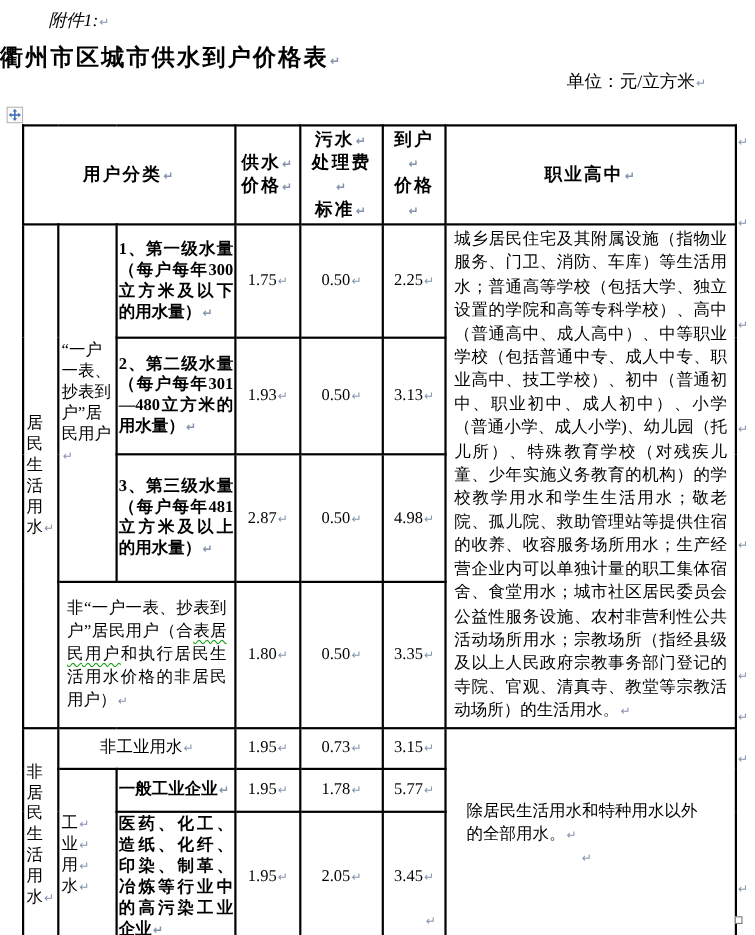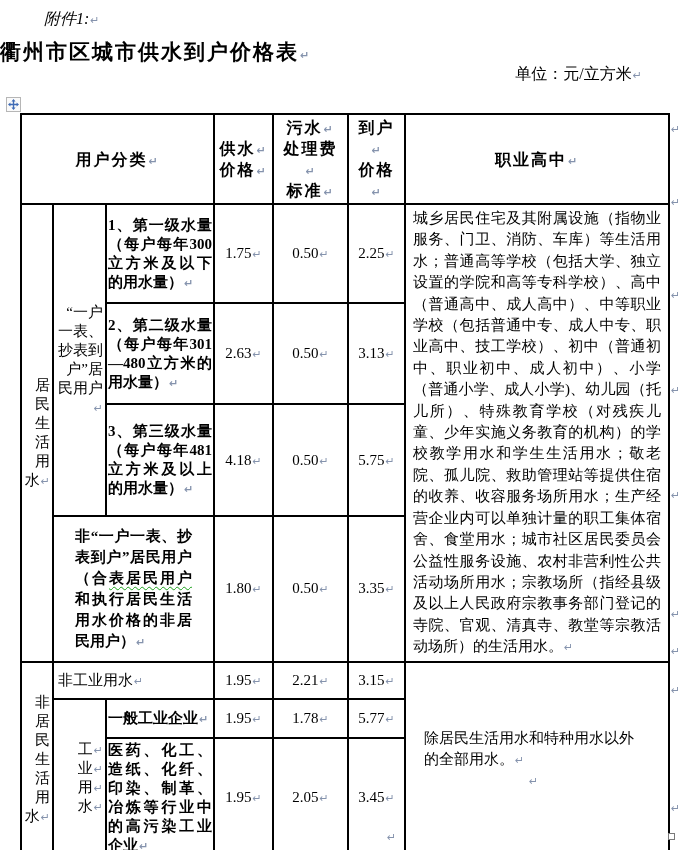--- a/index.html
+++ b/index.html
@@ -45,25 +45,25 @@
   }
   .price-table td {
     border:2px solid #000000; padding:2px 4px; font-size:15px;
     vertical-align:middle; overflow:hidden; line-height:19px;margin-left:46px;
   }
   tr.rh-hdr{height:71px} tr.rh-1{height:93px} tr.rh-2{height:95px}
   tr.rh-3{height:105px} tr.rh-4{height:119px} tr.rh-5{height:37px}
   tr.rh-6{height:39px} tr.rh-7{height:114px}
 
   td.hdr { font-weight:bold; text-align:center; font-size:16px; letter-spacing:2px; line-height:21px; }
-  td.center { }
+  td.center { text-align:center; }
   td.num { text-align:center; }
-  td.narrow-vert { text-align:right; line-height:19px; padding:2px 2px; }
+  td.narrow-vert { text-align:left; line-height:19px; padding:2px 2px; }
   td.desc { text-align:justify; padding:2px 1px;font-weight:bold; }
-  td.desc-wide { text-align:justify; padding:4px 21px; line-height:21px;font-weight:bold; }
+  td.desc-wide { text-align:justify; padding:4px 7px; line-height:21px; }
   td.scope-res {
     vertical-align:top; text-align:justify; padding:3px 7px 3px 7px;
     line-height:21.4px;
   }
   td.scope-nonres { padding:4px 26px 4px 18px; line-height:21px; }
   .gr-wavy {
     text-decoration:underline; text-decoration-style:wavy;
     text-decoration-color:#1aa01a; text-decoration-thickness:1px;
     text-underline-offset:3px;
   }
@@ -108,44 +108,44 @@
       <td class="narrow-vert" rowspan="3"><span>“一户一表、抄表到户”居民用户</span><span class="pc">↵</span></td>
       <td class="desc"><span>1、第一级水量（每户每年300立方米及以下的用水量）</span><span class="pc">↵</span></td>
       <td class="num"><span>1.75</span><span class="pc">↵</span></td>
       <td class="num"><span>0.50</span><span class="pc">↵</span></td>
       <td class="num"><span>2.25</span><span class="pc">↵</span></td>
       <td class="scope-res" rowspan="4"><span>城乡居民住宅及其附属设施（指物业服务、门卫、消防、车库）等生活用水；普通高等学校（包括大学、独立设置的学院和高等专科学校）、高中（普通高中、成人高中）、中等职业学校（包括普通中专、成人中专、职业高中、技工学校）、初中（普通初中、职业初中、成人初中）、小学（普通小学、成人小学)、幼儿园（托儿所）、特殊教育学校（对残疾儿童、少年实施义务教育的机构）的学校教学用水和学生生活用水；敬老院、孤儿院、救助管理站等提供住宿的收养、收容服务场所用水；生产经营企业内可以单独计量的职工集体宿舍、食堂用水；城市社区居民委员会公益性服务设施、农村非营利性公共活动场所用水；宗教场所（指经县级及以上人民政府宗教事务部门登记的寺院、官观、清真寺、教堂等宗教活动场所）的生活用水。</span><span class="pc">↵</span></td>
     </tr>
 
     <tr class="rh-2">
       <td class="desc"><span>2、第二级水量（每户每年301—480立方米的用水量）</span><span class="pc">↵</span></td>
-      <td class="num"><span>2.63</span><span class="pc">↵</span></td>
+      <td class="num"><span>1.93</span><span class="pc">↵</span></td>
       <td class="num"><span>0.50</span><span class="pc">↵</span></td>
       <td class="num"><span>3.13</span><span class="pc">↵</span></td>
     </tr>
 
     <tr class="rh-3">
       <td class="desc"><span>3、第三级水量（每户每年481立方米及以上的用水量）</span><span class="pc">↵</span></td>
-      <td class="num"><span>4.18</span><span class="pc">↵</span></td>
+      <td class="num"><span>2.87</span><span class="pc">↵</span></td>
       <td class="num"><span>0.50</span><span class="pc">↵</span></td>
-      <td class="num"><span>5.75</span><span class="pc">↵</span></td>
+      <td class="num"><span>4.98</span><span class="pc">↵</span></td>
     </tr>
 
     <tr class="rh-4">
       <td class="desc-wide" colspan="2"><span>非“一户一表、抄表到户”居民用户（合</span><span class="gr-wavy">表居民用户</span><span>和执行居民生活用水价格的非居民用户）</span><span class="pc">↵</span></td>
       <td class="num"><span>1.80</span><span class="pc">↵</span></td>
       <td class="num"><span>0.50</span><span class="pc">↵</span></td>
       <td class="num"><span>3.35</span><span class="pc">↵</span></td>
     </tr>
 
     <tr class="rh-5">
       <td class="narrow-vert" rowspan="3"><span>非居民生活用水</span><span class="pc">↵</span></td>
       <td class="center" colspan="2"><span>非工业用水</span><span class="pc">↵</span></td>
       <td class="num"><span>1.95</span><span class="pc">↵</span></td>
-      <td class="num"><span>2.21</span><span class="pc">↵</span></td>
+      <td class="num"><span>0.73</span><span class="pc">↵</span></td>
       <td class="num"><span>3.15</span><span class="pc">↵</span></td>
       <td class="scope-nonres" rowspan="3"><span>除居民生活用水和特种用水以外的全部用水。</span><span class="pc">↵</span><span class="pc-center"><span class="pc">↵</span></span></td>
     </tr>
 
     <tr class="rh-6">
       <td class="narrow-vert" rowspan="2">工<span class="pc">↵</span><br>业<span class="pc">↵</span><br>用<span class="pc">↵</span><br>水<span class="pc">↵</span></td>
       <td class="desc"><span>一般工业企业</span><span class="pc">↵</span></td>
       <td class="num"><span>1.95</span><span class="pc">↵</span></td>
       <td class="num"><span>1.78</span><span class="pc">↵</span></td>
       <td class="num"><span>5.77</span><span class="pc">↵</span></td>

